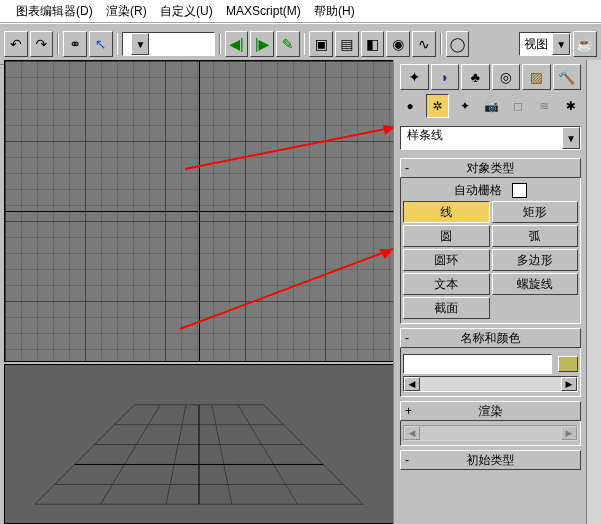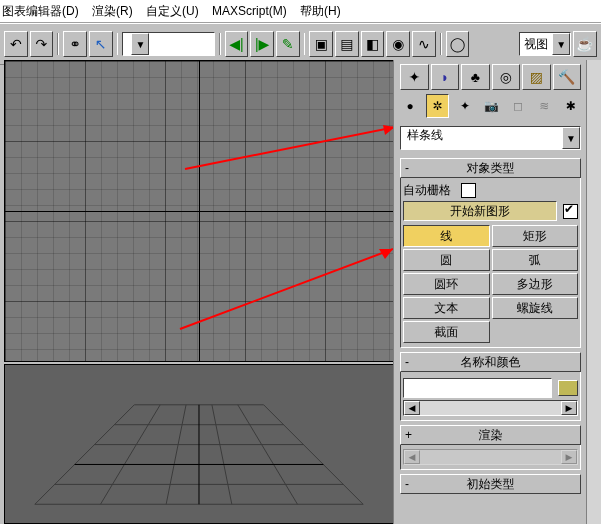--- a/index.html
+++ b/index.html
@@ -1,19 +1,19 @@
 <!DOCTYPE html>
 <html><head>
 <meta charset="utf-8">
 <style>
   html,body{margin:0;padding:0;width:601px;height:524px;overflow:hidden;font-family:"Microsoft YaHei","SimSun",sans-serif;font-size:12px;background:#c0c0c0;color:#000;}
   .raised{border:1px solid;border-color:#fff #404040 #404040 #fff;background:#c0c0c0;}
   .sunken{border:1px solid;border-color:#404040 #fff #fff #404040;background:#c0c0c0;}
   
-  .menu{height:22px;line-height:22px;background:#fff;padding-left:2px;white-space:nowrap;border-bottom:1px solid #a0a0a0;}
+  .menu{height:22px;line-height:22px;background:#fff;padding-left:16px;white-space:nowrap;border-bottom:1px solid #a0a0a0;}
   .menu span{margin-right:10px;display:inline-block;}
   
   .toolbar{height:36px;background:#c0c0c0;border-top:1px solid #fff;border-bottom:1px solid #808080;display:flex;align-items:center;padding:2px 4px;gap:2px;}
   .tb-btn{width:24px;height:24px;display:flex;align-items:center;justify-content:center;font-size:14px;}
   .sep{width:1px;height:22px;background:#808080;border-right:1px solid #fff;margin:0 2px;}
   .combo{height:22px;display:flex;align-items:center;background:#fff;}
   .combo-txt{padding:0 4px;white-space:nowrap;}
   .combo-arrow{width:16px;height:20px;background:#c0c0c0;display:flex;align-items:center;justify-content:center;font-size:10px;}
   
   .work{position:absolute;left:0;top:60px;right:207px;bottom:0;}
@@ -42,21 +42,21 @@
   .sub-row{display:flex;gap:6px;margin-bottom:8px;align-items:center;}
   .sub-btn{width:22px;height:22px;display:flex;align-items:center;justify-content:center;}
   .sub-active{background:#f0d060;border:1px solid;border-color:#404040 #fff #fff #404040;}
   .dd{height:22px;display:flex;align-items:flex-start;background:#fff;margin-bottom:8px;}
   .dd-txt{flex:1;padding:0 6px;}
   .dd-arw{width:16px;height:20px;display:flex;align-items:center;justify-content:center;font-size:10px;}
   .rollup{margin-bottom:4px;}
   .rollup-hd{height:18px;line-height:18px;text-align:center;position:relative;font-size:12px;}
   .rollup-hd .pm{position:absolute;left:4px;}
   .rollup-body{padding:4px 2px;border-top:none;}
-  .autogrid-row{display:flex;align-items:center;justify-content:flex-start;gap:4px;margin-bottom:2px;}
+  .autogrid-row{display:flex;align-items:center;justify-content:center;gap:4px;margin-bottom:2px;}
   .newshape-row{display:flex;align-items:center;margin-bottom:4px;}
   .newshape-btn{flex:1;height:18px;line-height:18px;text-align:center;background:#d8cc90;border:1px solid;border-color:#404040 #fff #fff #404040;}
   .chk{width:13px;height:13px;background:#fff;border:1px solid #000;display:inline-block;margin-left:6px;position:relative;}
   .chk.checked::after{content:"✔";position:absolute;left:0;top:-3px;font-size:12px;}
   .tool-grid{display:grid;grid-template-columns:1fr 1fr;gap:2px;}
   .tool-btn{height:20px;line-height:20px;text-align:center;}
   .line-btn{background:#f0d060;border:1px solid;border-color:#404040 #fff #fff #404040;}
   .swatch{width:18px;height:14px;background:#c0b858;display:inline-block;}
   .swatch-wrap{display:flex;justify-content:center;align-items:center;gap:6px;padding:2px 0;}
   .big-track{height:14px;border:1px solid;border-color:#404040 #fff #fff #404040;background:#d8d8d8;display:flex;justify-content:space-between;}
@@ -173,24 +173,20 @@
 
     <div class="rollup">
       <div class="rollup-hd raised">
         <span class="pm">-</span><span>对象类型</span>
       </div>
       <div class="rollup-body sunken">
         <div class="autogrid-row">
           <span>自动栅格</span>
           <span class="chk"></span>
         </div>
-        <div class="newshape-row">
-          <div class="newshape-btn">开始新图形</div>
-          <span class="chk checked"></span>
-        </div>
         <div class="tool-grid">
           <div class="tool-btn line-btn">线</div>
           <div class="tool-btn raised">矩形</div>
           <div class="tool-btn raised">圆</div>
           <div class="tool-btn raised">弧</div>
           <div class="tool-btn raised">圆环</div>
           <div class="tool-btn raised">多边形</div>
           <div class="tool-btn raised">文本</div>
           <div class="tool-btn raised">螺旋线</div>
           <div class="tool-btn raised">截面</div>

